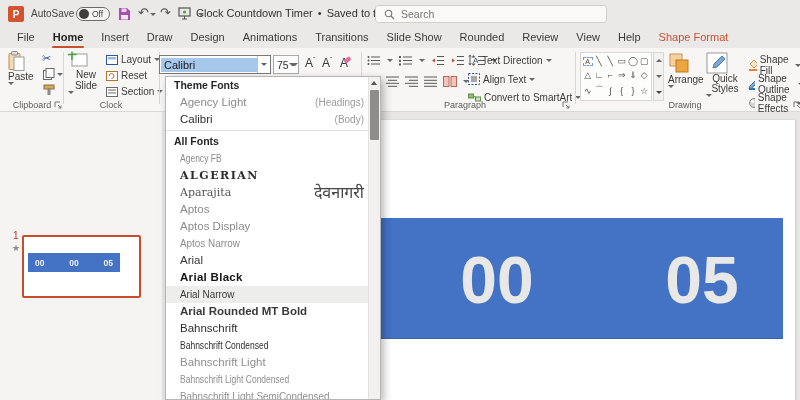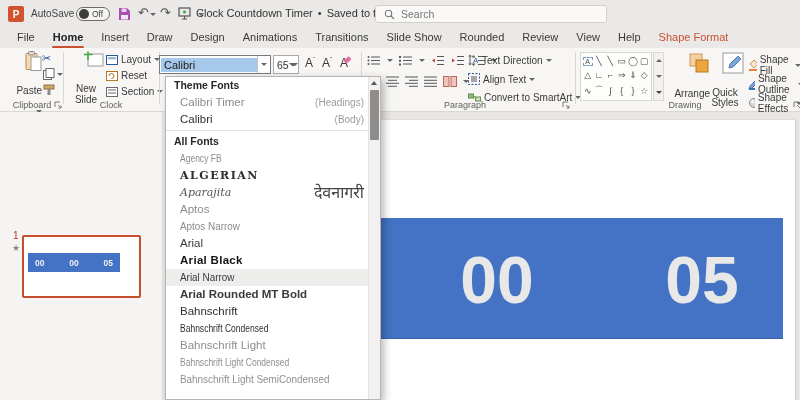--- a/index.html
+++ b/index.html
@@ -27,21 +27,21 @@
   .tab.active { font-weight:bold; color:#222; }
   .tab.active::after { content:""; position:absolute; left:8px; right:8px; bottom:0; height:2.5px; background:#c8512f; border-radius:2px; }
   .tab.contextual { color:#c8512f; }
 
   
   #ribbon { position:absolute; left:0; top:48px; width:800px; height:64px; background:#f7f6f4; border-bottom:1px solid #dad8d5; }
   .vsep { position:absolute; top:4px; width:1px; height:52px; background:#d9d7d4; }
   .grouplabel { position:absolute; top:52px; font-size:9px; color:#5f5e5c; text-align:center; }
   .launcher { position:absolute; top:53px; width:8px; height:8px; }
   .rbtn-label { font-size:10px; color:#3b3a39; }
-  .bigbtn { position:absolute; display:flex; flex-direction:column; align-items:flex-end; gap:14px; text-align:center; }
+  .bigbtn { position:absolute; display:flex; flex-direction:column; align-items:flex-start; gap:0; text-align:center; }
   .smallrow { position:absolute; display:flex; align-items:center; gap:3px; font-size:10px; color:#3b3a39; }
   .fontcombo { position:absolute; left:159px; top:7px; width:112px; height:19px; background:#fff; border:1px solid #7a7a7a; display:flex; align-items:center; }
   .fontcombo .sel { background:#a6c8ea; color:#1a1a1a; font-size:11px; padding:1px 3px; margin-left:1px; flex:1; }
   .fontcombo .dd { width:13px; height:100%; display:flex; align-items:center; justify-content:center; border-left:1px solid #c5c3c1; }
   .sizecombo { position:absolute; left:273px; top:7px; width:26px; height:19px; background:#fff; border:1px solid #acaaa8; display:flex; align-items:center; font-size:10.5px; color:#333; }
   .sizecombo span { flex:1; padding-left:3px; }
   .abtn { position:absolute; top:8px; font-size:12px; color:#3b3a39; font-weight:normal; }
   .abtn .mk { font-size:7px; vertical-align:super; color:#555; }
   .eraser { position:absolute; width:7px; height:4px; background:#e06fa0; transform:rotate(-40deg); right:-3px; top:2px; border-radius:1px; }
   .glyph { font-size:11px; color:#4e4d4b; }
@@ -73,21 +73,21 @@
   .fd-item .tag { position:absolute; right:16px; top:0; font-size:10px; color:#9a9a9a; }
   .fd-item .tag.dark { color:#444; font-family:"DejaVu Serif",serif; font-size:16px; }
   .fd-div { height:1px; background:#e2e1df; margin:2px 0; }
   .fd-item.hl { background:#ededec; }
   .s-gray { color:#8b8b8b; }
   .s-cond { display:inline-block; transform:scaleX(.74); transform-origin:left center; }
   .s-scond { display:inline-block; transform:scaleX(.86); transform-origin:left center; }
   .s-bold { font-weight:bold; }
   .s-black { font-weight:bold; letter-spacing:.3px; color:#141414; }
   .s-serifcaps { font-family:"DejaVu Serif",serif; font-weight:bold; letter-spacing:1.5px; font-size:11px; color:#2e2e2e; }
-  .s-serif { font-family:"DejaVu Serif",serif;font-style:italic; }
+  .s-serif { font-family:"DejaVu Serif",serif; }
   .s-light { color:#8f8f8f; }
   .s-med { color:#2f2f2f; }
 </style>
 </head>
 <body>
 
 <div id="app">
 
   <div id="titlebar">
     <div class="ppt-logo">
@@ -208,21 +208,21 @@
     <div class="grouplabel" style="left:85px;width:52px;">Clock</div>
     <div class="vsep" style="left:159px;"></div>
 
     <div class="fontcombo">
       <span class="sel">Calibri</span>
       <span class="dd">
           <span class="chev"></span>
         </span>
     </div>
     <div class="sizecombo">
-      <span>65</span>
+      <span>75</span>
       <span class="chev" style="margin-right:2px;"></span>
     </div>
     <span class="abtn" style="left:305px;"><span>A</span><span class="mk">ˆ</span></span>
     <span class="abtn" style="left:322px;"><span>A</span><span class="mk">ˇ</span></span>
     <span class="abtn" style="left:340px;"><span>A</span><span class="eraser"></span></span>
 
     <div class="vsep" style="left:361px;"></div>
     <div class="smallrow" style="left:367px;top:7px;gap:6px;">
       <svg width="14" height="11">
           <circle cx="1.5" cy="2" r="1" fill="#595959"></circle>
@@ -418,36 +418,37 @@
 
   <div class="splitter"></div>
   <div id="slidecanvas"></div>
   <div id="banner"></div>
   <span class="digit" style="left:460px;width:74px;">00</span>
   <span class="digit" style="left:664px;width:76px;">05</span>
 
   <div id="fontdropdown">
     <div class="fd-header">Theme Fonts</div>
     <div class="fd-item">
-      <span class="s-gray">Calibri Timer</span>
+      <span class="s-gray">Agency Light</span>
       <span class="tag">(Headings)</span>
     </div>
     <div class="fd-item">
       <span class="s-med">Calibri</span>
       <span class="tag">(Body)</span>
     </div>
     <div class="fd-div"></div>
     <div class="fd-header">All Fonts</div>
     <div class="fd-item"><span class="s-cond s-gray">Agency FB</span></div>
     <div class="fd-item"><span class="s-serifcaps">ALGERIAN</span></div>
     <div class="fd-item">
       <span class="s-serif" style="font-size:11px;color:#555;">Aparajita</span>
       <span class="tag dark">देवनागरी</span>
     </div>
     <div class="fd-item"><span class="s-gray">Aptos</span></div>
+    <div class="fd-item"><span class="s-gray">Aptos Display</span></div>
     <div class="fd-item"><span class="s-gray s-scond">Aptos Narrow</span></div>
     <div class="fd-item"><span>Arial</span></div>
     <div class="fd-item"><span class="s-black">Arial Black</span></div>
     <div class="fd-item hl"><span class="s-scond">Arial Narrow</span></div>
     <div class="fd-item"><span class="s-bold">Arial Rounded MT Bold</span></div>
     <div class="fd-item"><span class="s-med">Bahnschrift</span></div>
     <div class="fd-item"><span class="s-cond s-med">Bahnschrift Condensed</span></div>
     <div class="fd-item"><span class="s-light">Bahnschrift Light</span></div>
     <div class="fd-item"><span class="s-cond s-light">Bahnschrift Light Condensed</span></div>
     <div class="fd-item"><span class="s-scond s-light">Bahnschrift Light SemiCondensed</span></div>

